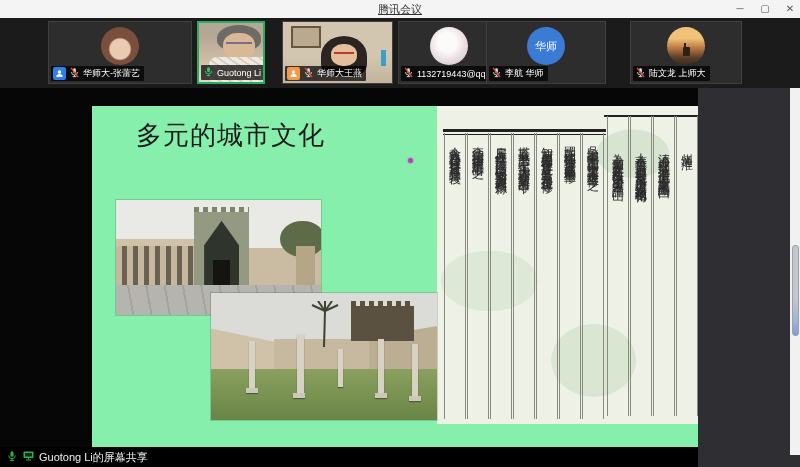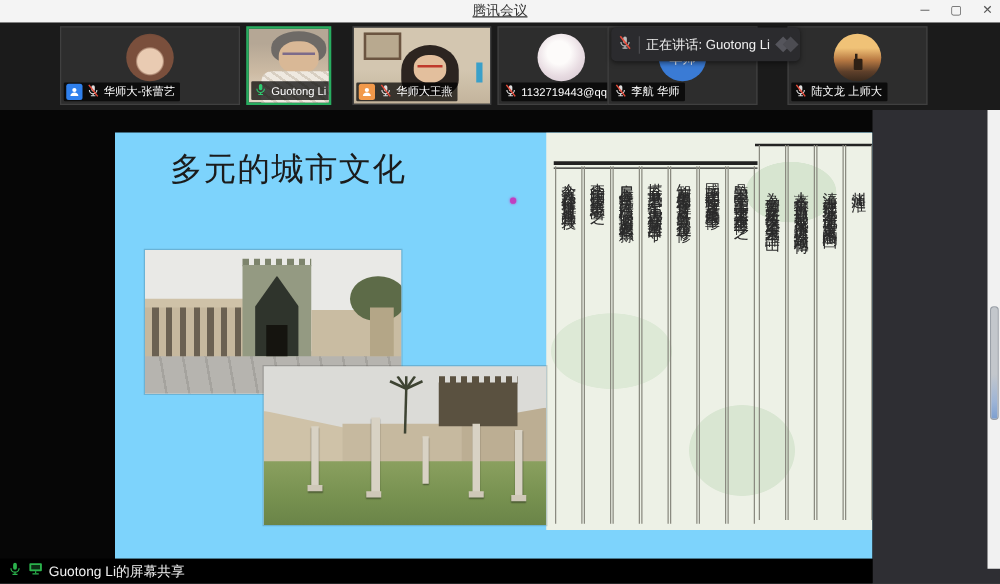--- a/index.html
+++ b/index.html
@@ -48,21 +48,21 @@
          box-shadow:0 1px 4px rgba(0,0,0,.5);}
   #toast .divider{width:1px;height:14px;background:#4a4a4e;}
   #toast .txt{color:#efefef;font-size:10.5px;white-space:nowrap;}
   .sq-icon{position:relative;width:18px;height:16px;margin-left:auto;}
   .sq-icon i{position:absolute;width:9px;height:9px;background:#4c4c52;transform:rotate(45deg);}
   .sq-icon i:nth-child(1){left:1px;top:3px;background:#55555c;}
   .sq-icon i:nth-child(2){left:7px;top:3px;}
 
   
   #share{left:0;top:88px;width:800px;height:359px;background:#060606;}
-  #slide{left:92px;top:18px;width:606px;height:341px;background:#7dd3fc;overflow:hidden;}
+  #slide{left:92px;top:18px;width:606px;height:341px;background:#86efac;overflow:hidden;}
   .slide-title{color:#1b1b1b;font-size:26px;letter-spacing:1px;white-space:nowrap;}
   #laser{left:316px;top:52px;width:5px;height:5px;border-radius:50%;background:#c03fc0;box-shadow:0 0 2px #c03fc0;}
 
   
   #doc{left:345px;top:0;width:261px;height:318px;background:#edf1e6;overflow:hidden;
        background-image:radial-gradient(ellipse 60px 40px at 75% 15%,#d7e5d0 0 60%,transparent 61%),
                         radial-gradient(ellipse 80px 50px at 20% 55%,#dde9d6 0 60%,transparent 61%),
                         radial-gradient(ellipse 70px 60px at 60% 80%,#d9e6d2 0 60%,transparent 61%);}
   .dcol{position:absolute;width:22px;box-sizing:border-box;border-left:1px solid #8a8a80;border-right:1px solid #8a8a80;
         writing-mode:vertical-rl;text-orientation:upright;font-family:"DejaVu Serif","Liberation Serif",serif;
@@ -241,37 +241,20 @@
               <line x1="12" y1="17.5" x2="12" y2="21" stroke="#ddd" stroke-width="2"></line>
               <line x1="8" y1="21" x2="16" y2="21" stroke="#ddd" stroke-width="2"></line>
               <line x1="4.5" y1="2" x2="20" y2="22" stroke="#e74c3c" stroke-width="2.6"></line>
             </svg>
         </span>
         <span>陆文龙 上师大</span>
       </div>
     </div>
   </div>
 
-  <div id="toast" class="abs">
-    <span>
-      <svg width="12" height="12" viewBox="0 0 24 24">
-          <rect x="9" y="2.5" width="6" height="11" rx="3" fill="#bbb"></rect>
-          <path d="M5.5 11a6.5 6.5 0 0 0 13 0" fill="none" stroke="#bbb" stroke-width="2"></path>
-          <line x1="12" y1="17.5" x2="12" y2="21" stroke="#bbb" stroke-width="2"></line>
-          <line x1="8" y1="21" x2="16" y2="21" stroke="#bbb" stroke-width="2"></line>
-          <line x1="4.5" y1="2" x2="20" y2="22" stroke="#e74c3c" stroke-width="2.6"></line>
-        </svg>
-    </span>
-    <span class="divider"></span>
-    <span class="txt">正在讲话: Guotong Li</span>
-    <span class="sq-icon">
-        <i></i>
-        <i></i>
-      </span>
-  </div>
 
   <div id="share" class="abs">
 
     <div id="slide" class="abs">
 
       <div class="slide-title abs" style="left:44px;top:12px;">多元的城市文化</div>
       <div id="laser" class="abs"></div>
 
       <div id="doc" class="abs">
         <div id="dline-right" class="abs"></div>

